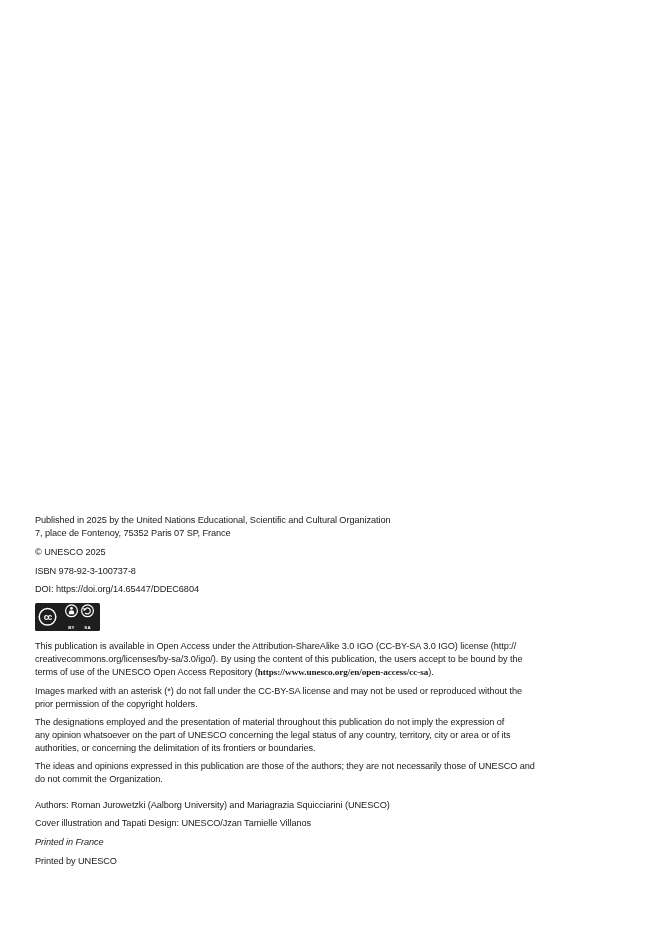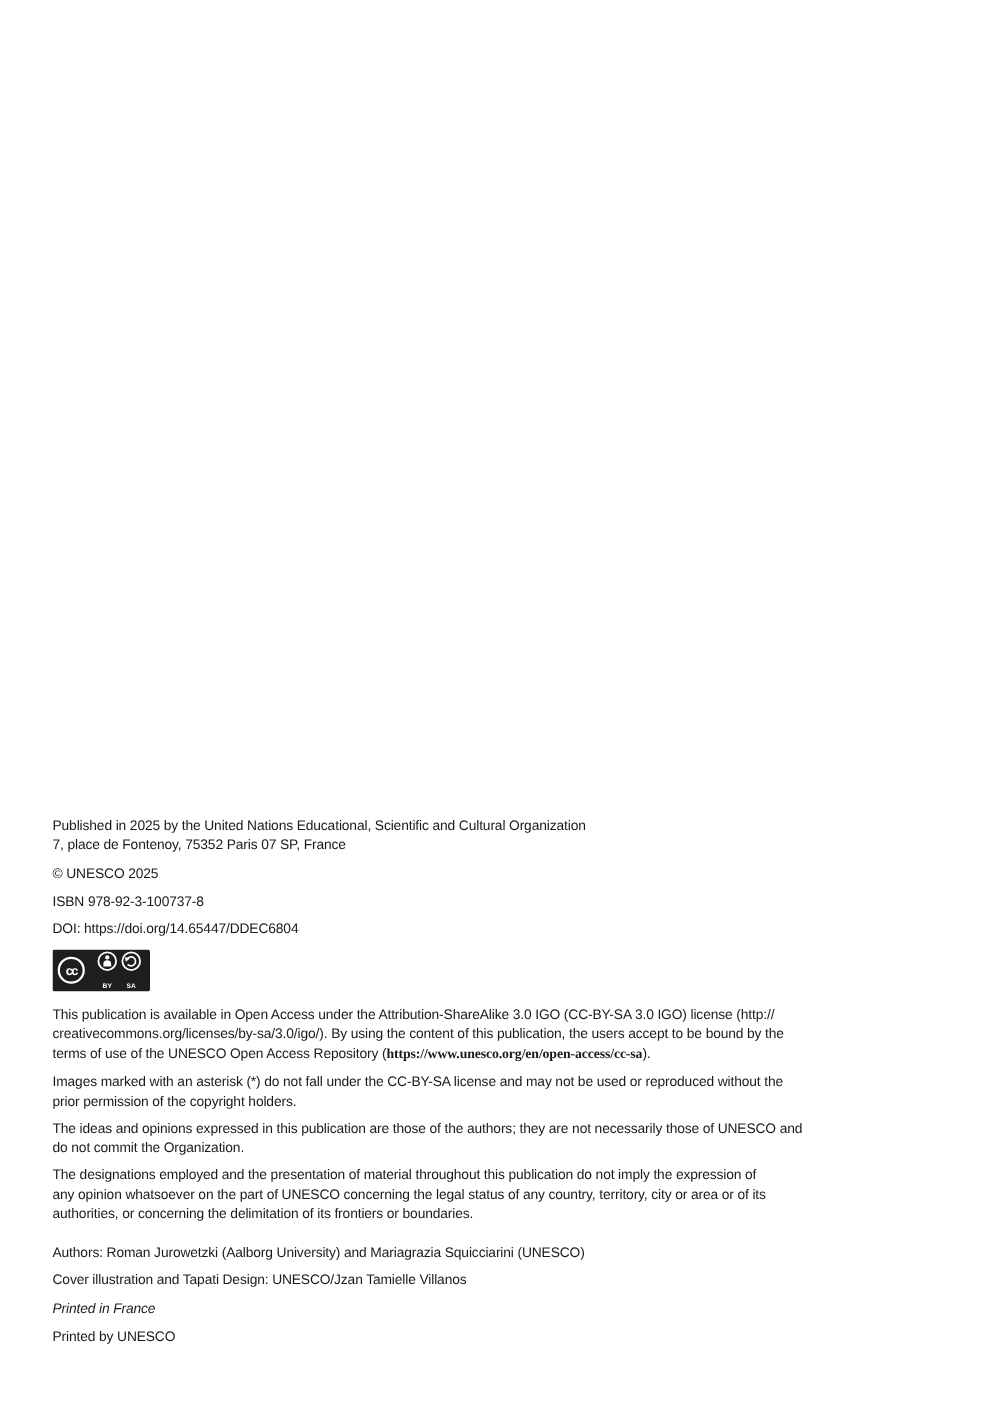--- a/index.html
+++ b/index.html
@@ -9,21 +9,21 @@
     font-family: "Liberation Sans", "DejaVu Sans", sans-serif;
     position: relative;
     overflow: hidden;
   }
   .page {
     position: absolute; inset: 0;
     background: #ffffff;
   }
   .content {
     position: absolute;
-    left: 35px; top: 544px;
+    left: 35px; top: 514px;
     width: 600px;
     color: #1a1a1a;
     font-size: 9.2px;
     line-height: 13px;
     letter-spacing: -0.08px;
   }
   .content p {
     margin: 0;
     white-space: pre-line;
   }
@@ -75,26 +75,26 @@
       <text x="52.5" y="25.6" font-size="4.4" font-weight="bold" fill="#ffffff" text-anchor="middle" letter-spacing="0.2" font-family="Liberation Sans, DejaVu Sans, sans-serif">SA</text>
     </svg>
 
     <p class="mt-9"><span>This publication is available in Open Access under the Attribution-ShareAlike 3.0 IGO (CC-BY-SA 3.0 IGO) license (http://
 creativecommons.org/licenses/by-sa/3.0/igo/). By using the content of this publication, the users accept to be bound by the
 terms of use of the UNESCO Open Access Repository (</span><span class="bold">https://www.unesco.org/en/open-access/cc-sa</span><span>).</span></p>
 
     <p class="mt-6">Images marked with an asterisk (*) do not fall under the CC-BY-SA license and may not be used or reproduced without the
 prior permission of the copyright holders.</p>
 
-    <p class="mt-sm">The ideas and opinions expressed in this publication are those of the authors; they are not necessarily those of UNESCO and
-do not commit the Organization.</p>
-
     <p class="mt-sm">The designations employed and the presentation of material throughout this publication do not imply the expression of
 any opinion whatsoever on the part of UNESCO concerning the legal status of any country, territory, city or area or of its
 authorities, or concerning the delimitation of its frontiers or boundaries.</p>
+
+    <p class="mt-sm">The ideas and opinions expressed in this publication are those of the authors; they are not necessarily those of UNESCO and
+do not commit the Organization.</p>
 
     <p class="mt-13">Authors: Roman Jurowetzki (Aalborg University) and Mariagrazia Squicciarini (UNESCO)</p>
 
 
     <p class="mt-sm">Cover illustration and Tapati Design: UNESCO/Jzan Tamielle Villanos</p>
 
     <p class="mt-6 italic">Printed in France</p>
 
     <p class="mt-6">Printed by UNESCO</p>
 

